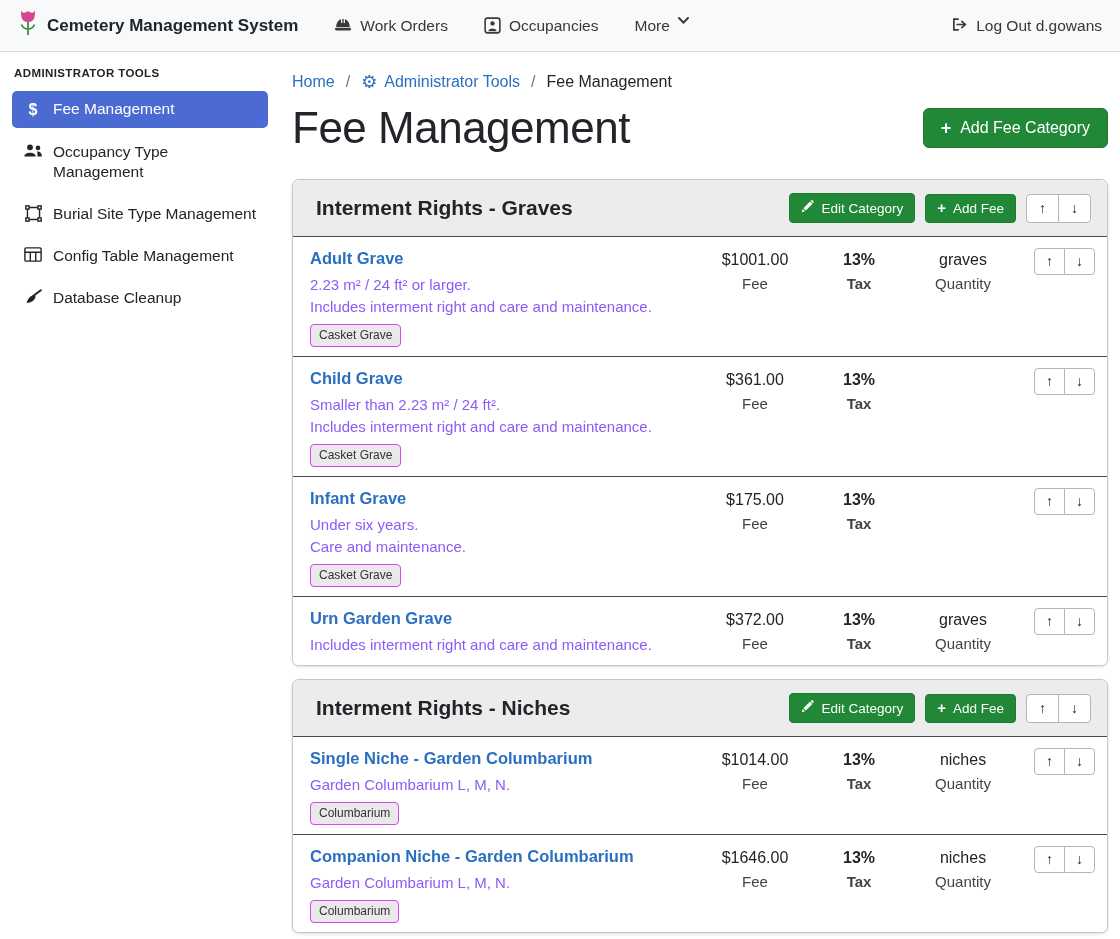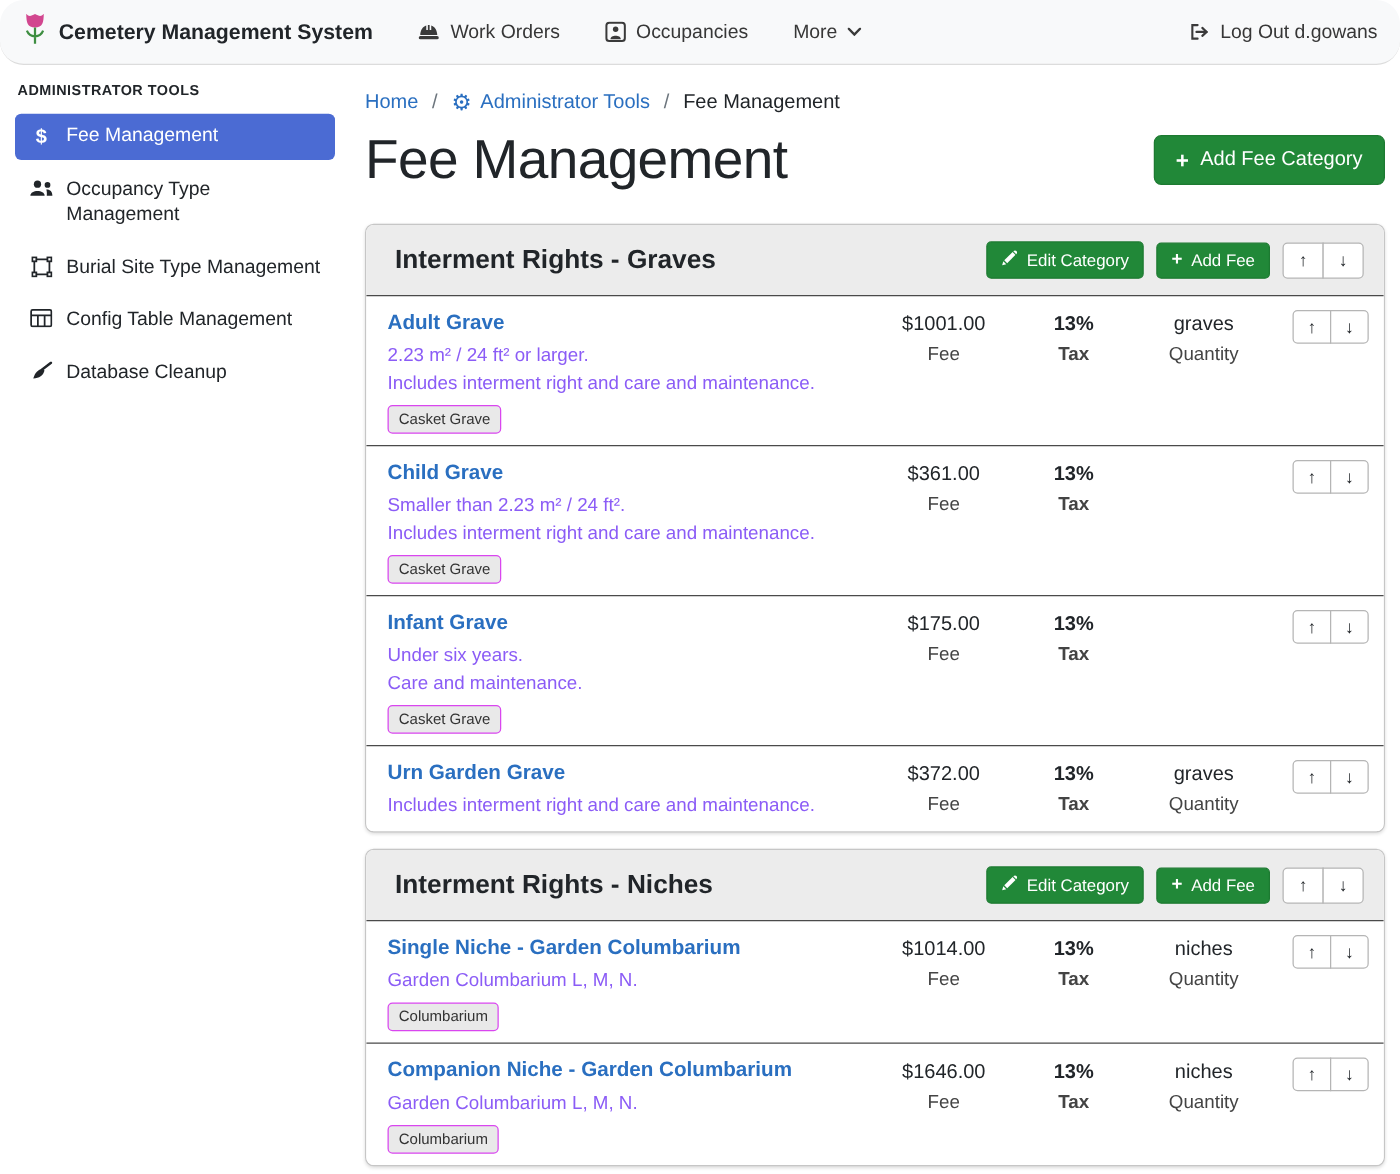--- a/index.html
+++ b/index.html
@@ -12,24 +12,24 @@
     --blue: #4b6bd3;
     --link: #2a6fc0;
     --green: #218838;
     --green-border: #1d7a31;
     --divider: #4a4a4a;
   }
   a { text-decoration: none; }
   [data-interactable="true"] { cursor: pointer; }
 
   
-  .navbar { height: 52px; display: flex; align-items: center; background: #f8f9fa; border-bottom: 1px solid #dcdcdc; padding: 0 18px; border-radius: 19px; }
+  .navbar { height: 52px; display: flex; align-items: center; background: #f8f9fa; border-bottom: 1px solid #dcdcdc; padding: 0 18px; }
   .brand { display: flex; align-items: center; gap: 9px; font-weight: 700; font-size: 17px; color: #212529; }
   .nav-links { display: flex; align-items: center; gap: 36px; margin-left: 36px; }
-  .nav-link { display: inline-flex; align-items: center; gap: 8px; font-size: 15.5px; color: #373737; }
+  .nav-link { display: inline-flex; gap: 8px; font-size: 15.5px; color: #373737; }
   .nav-link .n-icon { display: inline-flex; color: #3a3a3a; }
   .logout { margin-left: auto; }
 
   
   .layout { display: flex; height: 887px; }
   .sidebar { width: 280px; padding: 15px 12px 0; flex: none; }
   .sidebar-heading { font-size: 11.5px; font-weight: 700; letter-spacing: .4px; color: #212529; margin: 0 0 12px 2px; }
   .side-item { display: flex; align-items: flex-start; gap: 10px; padding: 8px 11px; border-radius: 5px; font-size: 15.5px; line-height: 20px; margin-bottom: 6px; color: #212529; }
   .side-item .s-icon { width: 20px; text-align: center; flex: none; margin-top: 1px; color: #212529; display: inline-flex; justify-content: center; }
   .side-item.active { background: var(--blue); color: #fff; }

